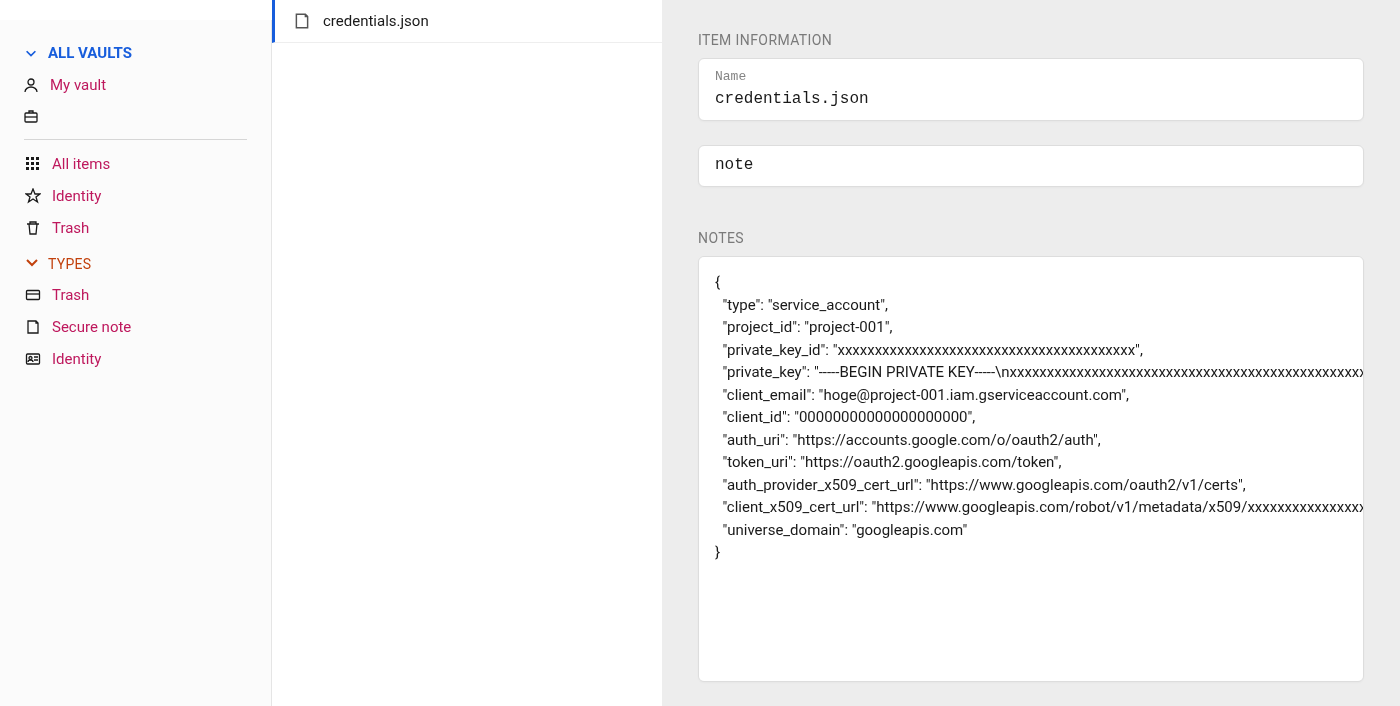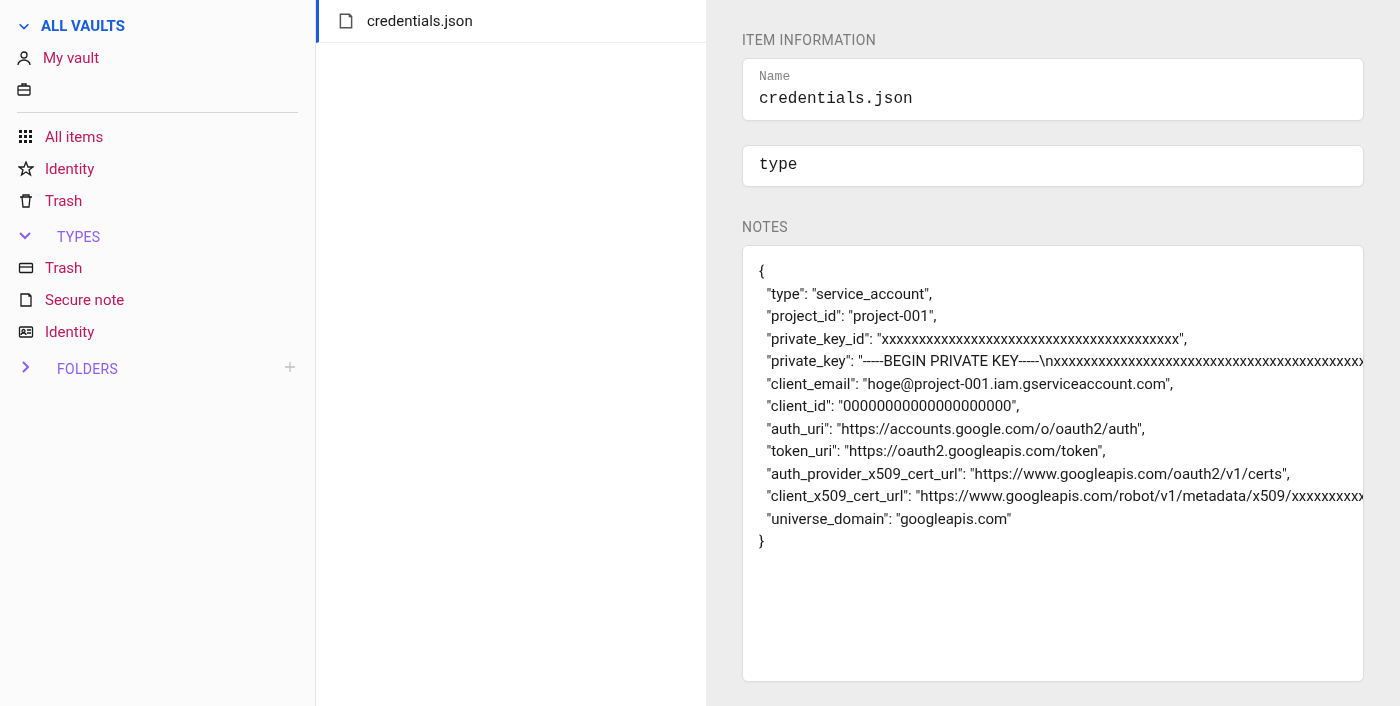--- a/index.html
+++ b/index.html
@@ -9,46 +9,47 @@
       color: #1a1a1a;
       background: #fff;
       display: flex;
       height: 706px;
       width: 1400px;
       overflow: hidden;
     }
 
     
     .sidebar {
-      width: 316px;
+      width: 272px;
       background: #fbfbfb;
       border-right: 1px solid #e5e5e5;
-      padding: 1px;
+      padding: 8px;
       overflow-y: auto;
+      margin-top: 20px;
     }
     .sidebar-item {
       display: flex;
       align-items: center;
       gap: 10px;
       padding: 7px 16px;
       cursor: pointer;
       color: #be185d;
       font-size: 15px;
     }
     .sidebar-item.active { color: #175DDC; font-weight: 700; }
     .sidebar-item .chev { width: 14px; display: inline-flex; align-items:center; justify-content:center; color: inherit; }
     .sidebar-item .icon { width: 18px; display: inline-flex; align-items:center; justify-content:center; color: #1a1a1a; }
     .sidebar-item.active .icon, .sidebar-item.active .chev { color: #175DDC; }
     .sidebar-divider { height: 1px; background: #d6d6d6; margin: 8px 16px; }
     .sidebar-heading {
       display: flex;
       align-items: center;
-      gap: 24px;
+      gap: 8px;
       padding: 10px 16px 6px 16px;
-      color: #8b5cf6;
+      color: #c2410c;
       font-size: 14px;
       letter-spacing: 0.3px;
       cursor: pointer;
     }
     .sidebar-heading .label { flex: 1; }
     .sidebar-heading .plus { color: #c0c0c0; font-size: 18px; font-weight: 300; }
     .icon svg, .chev svg { width: 16px; height: 16px; }
     .sidebar-item.top { padding-top: 16px; }
 
     
@@ -96,21 +97,21 @@
     .field-card + .field-card { margin-top: 24px; }
     .field-label {
       font-size: 13px;
       color: #858585;
       margin-bottom: 6px;
     }
     .field-value {
       font-size: 16px;
       color: #1a1a1a;
     }
-    .notes-wrapper { margin-top: 24px; display:flex; flex-direction:column; flex:1; min-height:0; }
+    .notes-wrapper { margin-top: 35px; display:flex; flex-direction:column; flex:1; min-height:0; }
     .notes-card {
       background: #fff;
       border: 1px solid #ddd;
       border-radius: 6px;
       padding: 14px 16px 6px 16px;
       font-size: 15px;
       line-height: 1.5;
       flex:1;
       overflow-x: auto;
       overflow-y: hidden;
@@ -221,33 +222,20 @@
     <span class="icon">
       <svg viewBox="0 0 16 16" fill="none" stroke="currentColor" stroke-width="1.3">
           <rect x="1.5" y="3" width="13" height="10" rx="1"></rect>
           <circle cx="5.5" cy="7" r="1.5"></circle>
           <path d="M3 11c0-1.5 1.5-2 2.5-2s2.5 .5 2.5 2M9 6h4M9 9h4"></path>
         </svg>
     </span>
     <span>Identity</span>
   </div>
 
-  <div class="sidebar-heading">
-    <span class="chev">
-      <svg viewBox="0 0 16 16" fill="none" stroke="currentColor" stroke-width="2">
-          <polyline points="6,3 11,8 6,13"></polyline>
-        </svg>
-    </span>
-    <span class="label">FOLDERS</span>
-    <span class="plus">
-      <svg viewBox="0 0 16 16" width="16" height="16" fill="none" stroke="currentColor" stroke-width="1.3">
-          <path d="M8 3v10M3 8h10"></path>
-        </svg>
-    </span>
-  </div>
 
 </nav>
 
 <div class="item-list">
   <div class="list-row">
     <span class="file-icon">
       <svg viewBox="0 0 16 16" fill="none" stroke="currentColor" stroke-width="1.3">
           <path d="M3 2h8l2 2v10H3z"></path>
           <path d="M11 2v2h2"></path>
         </svg>
@@ -257,21 +245,21 @@
 </div>
 
 <div class="detail-panel">
   <div class="info-block">
     <div class="section-title">ITEM INFORMATION</div>
     <div class="field-card">
       <div class="field-label">Name</div>
       <div class="field-value">credentials.json</div>
     </div>
     <div class="field-card">
-      <div class="field-value">type</div>
+      <div class="field-value">note</div>
     </div>
   </div>
 
   <div class="notes-wrapper">
     <div class="section-title">NOTES</div>
     <div class="notes-card">
       <div class="notes-content">{
   "type": "service_account",
   "project_id": "project-001",
   "private_key_id": "xxxxxxxxxxxxxxxxxxxxxxxxxxxxxxxxxxxxxxxx",

